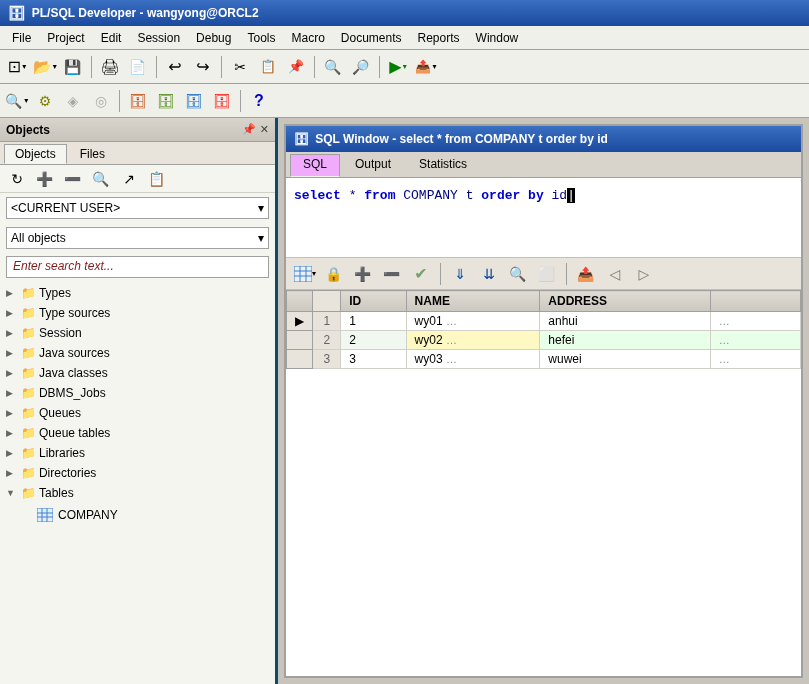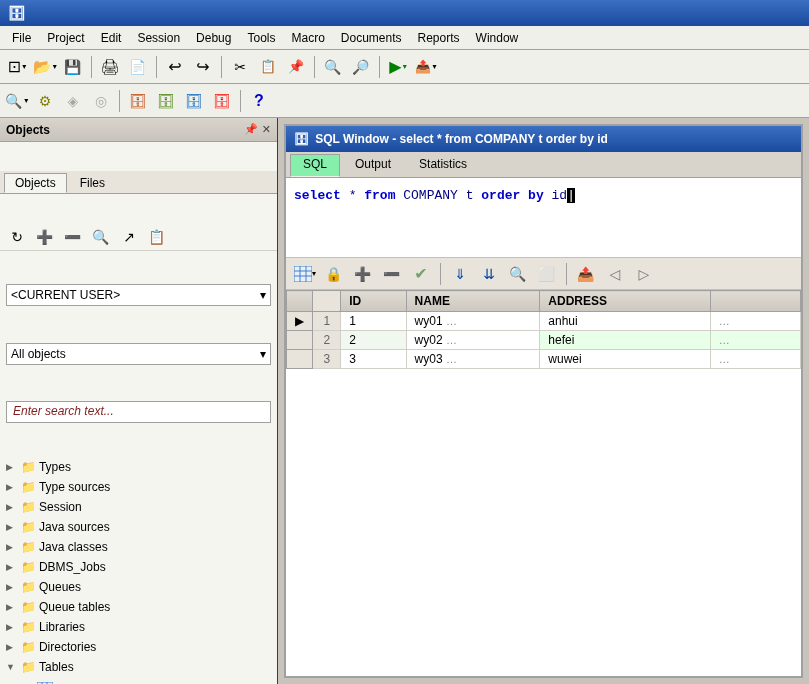--- a/index.html
+++ b/index.html
@@ -72,25 +72,24 @@
     
     .main-layout {
       display: flex;
       height: calc(684px - 26px - 24px - 34px - 34px);
     }
 
     
     .left-panel {
       width: 278px;
       background: #f5f5f0;
-      border-right: 1px solid #0c4a6e;
+      border-right: 3px solid #0c4a6e;
       display: flex;
       flex-direction: column;
       flex-shrink: 0;
-      gap: 29px;
     }
     .panel-header {
       background: linear-gradient(to bottom, #d8d4cc, #c8c4bc);
       border-bottom: 1px solid #a0a0a0;
       padding: 3px 6px;
       display: flex;
       align-items: center;
       justify-content: space-between;
       height: 24px;
     }
@@ -209,21 +208,21 @@
     }
     .sql-tab {
       padding: 2px 12px;
       cursor: pointer;
       border: 1px solid transparent;
       border-bottom: none;
       font-size: 12px;
       margin-right: 2px;
     }
     .sql-tab.active {
-      background: #86efac;
+      background: #f0abfc;
       border: 1px solid #a0a0a0;
       border-bottom: 1px solid #f0f0ea;
     }
 
     .sql-editor {
       padding: 8px;
       font-family: 'Courier New', monospace;
       font-size: 13px;
       color: #0000cc;
       background: white;
@@ -273,20 +272,21 @@
     tr:nth-child(even) td { background: #f0f8f0; }
     tr:nth-child(odd) td { background: white; }
     .row-num-col { background: #e8e4dc !important; color: #666; text-align: center; width: 28px; }
     .ellipsis { color: #888; font-size: 11px; }
   </style>
 </head>
 <body>
 
 <div class="title-bar">
   <span class="title-icon">🗄</span>
+  <span>PL/SQL Developer - wangyong@ORCL2</span>
 </div>
 
 <div class="menu-bar">
 <span class="menu-item">File</span>
     <span class="menu-item">Project</span>
     <span class="menu-item">Edit</span>
     <span class="menu-item">Session</span>
     <span class="menu-item">Debug</span>
     <span class="menu-item">Tools</span>
     <span class="menu-item">Macro</span>
@@ -656,21 +656,21 @@
               </td>
             </tr>
             <tr style="background: #e8ffe8;">
               <td style="background:#e8e4dc; border:1px solid #a0a0a0;"></td>
               <td class="row-num-col" style="background:#e8e4dc; color:#666; text-align:center;">
                 <span>2</span>
               </td>
               <td>
                 <span>2</span>
               </td>
-              <td style="background:#ffffff;">
+              <td style="background:#fef9c3;">
                 <span>wy02</span>
                 <span class="ellipsis"> …</span>
               </td>
               <td style="background:#e8ffe8;">
                 <span>hefei</span>
               </td>
               <td style="background:#e8ffe8;">
                 <span class="ellipsis">…</span>
               </td>
             </tr>

